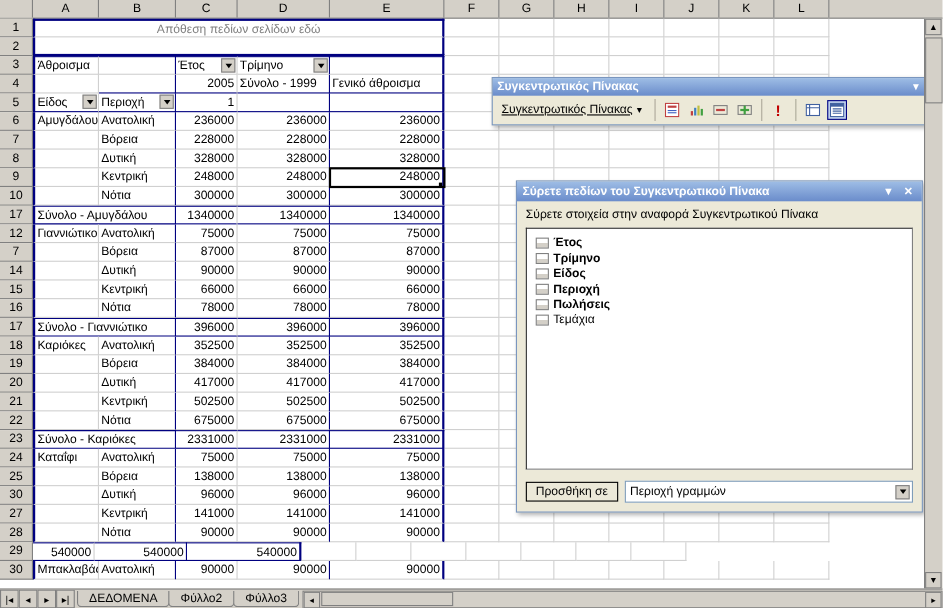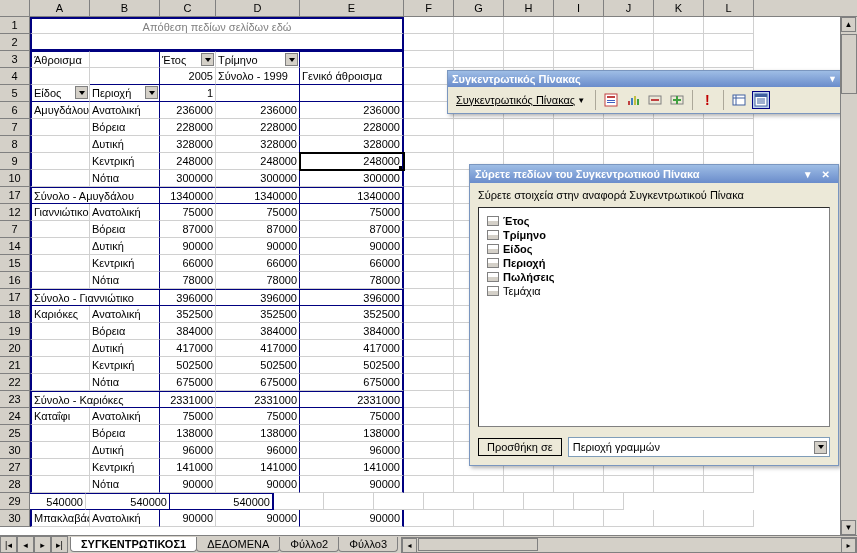--- a/index.html
+++ b/index.html
@@ -651,21 +651,20 @@
 </div>
 
 <div class="sheet-tabs">
   <div class="nav-btns">
     <div class="nav-btn">|◂</div>
     <div class="nav-btn">◂</div>
     <div class="nav-btn">▸</div>
     <div class="nav-btn">▸|</div>
   </div>
   <div class="tabs" id="tabs">
-      <div class="tab active">ΣΥΓΚΕΝΤΡΩΤΙΚΟΣ1</div>
       <div class="tab">ΔΕΔΟΜΕΝΑ</div>
       <div class="tab">Φύλλο2</div>
       <div class="tab">Φύλλο3</div>
     </div>
   <div class="hscroll">
     <div class="scroll-btn" style="position:absolute;left:0;">◂</div>
     <div class="scroll-thumb" style="position:absolute;left:16px;width:120px;height:13px;top:0;"></div>
     <div class="scroll-btn" style="position:absolute;right:0;">▸</div>
   </div>
 </div>

